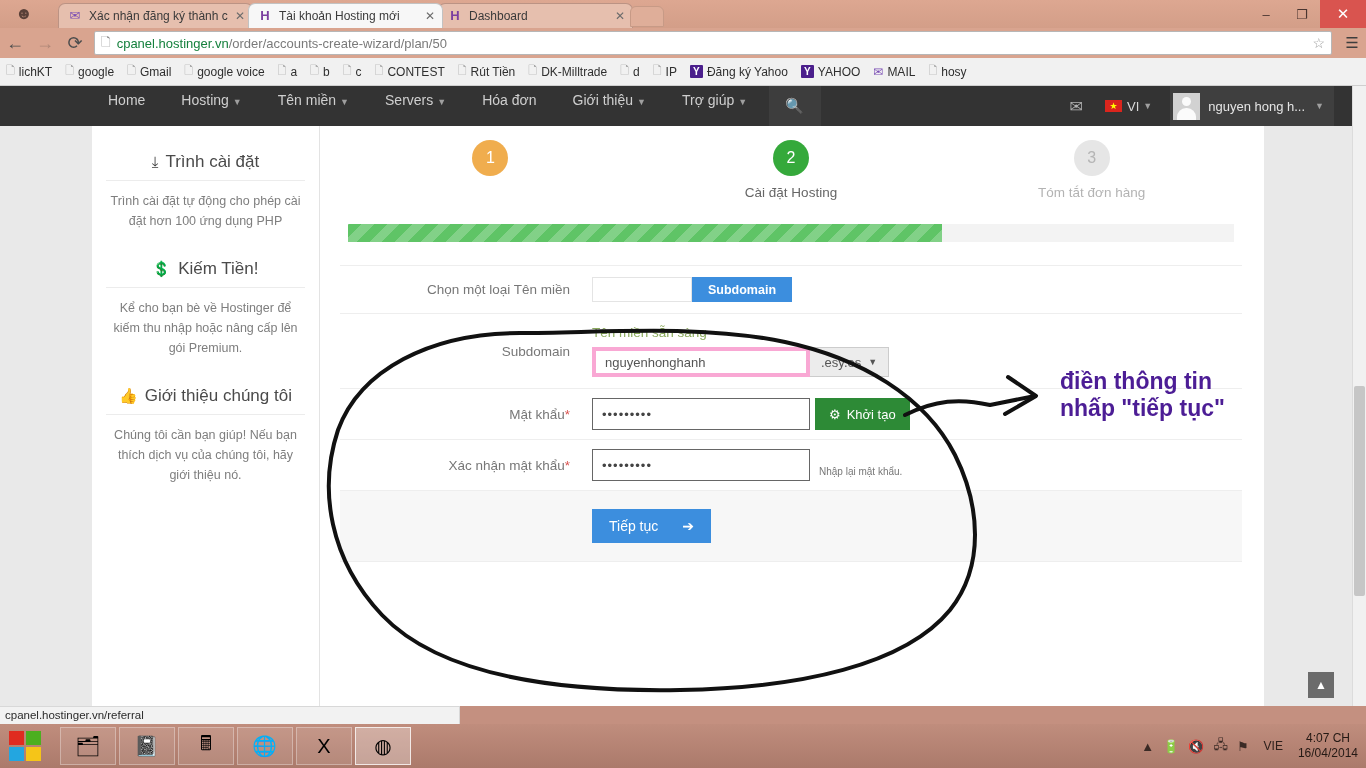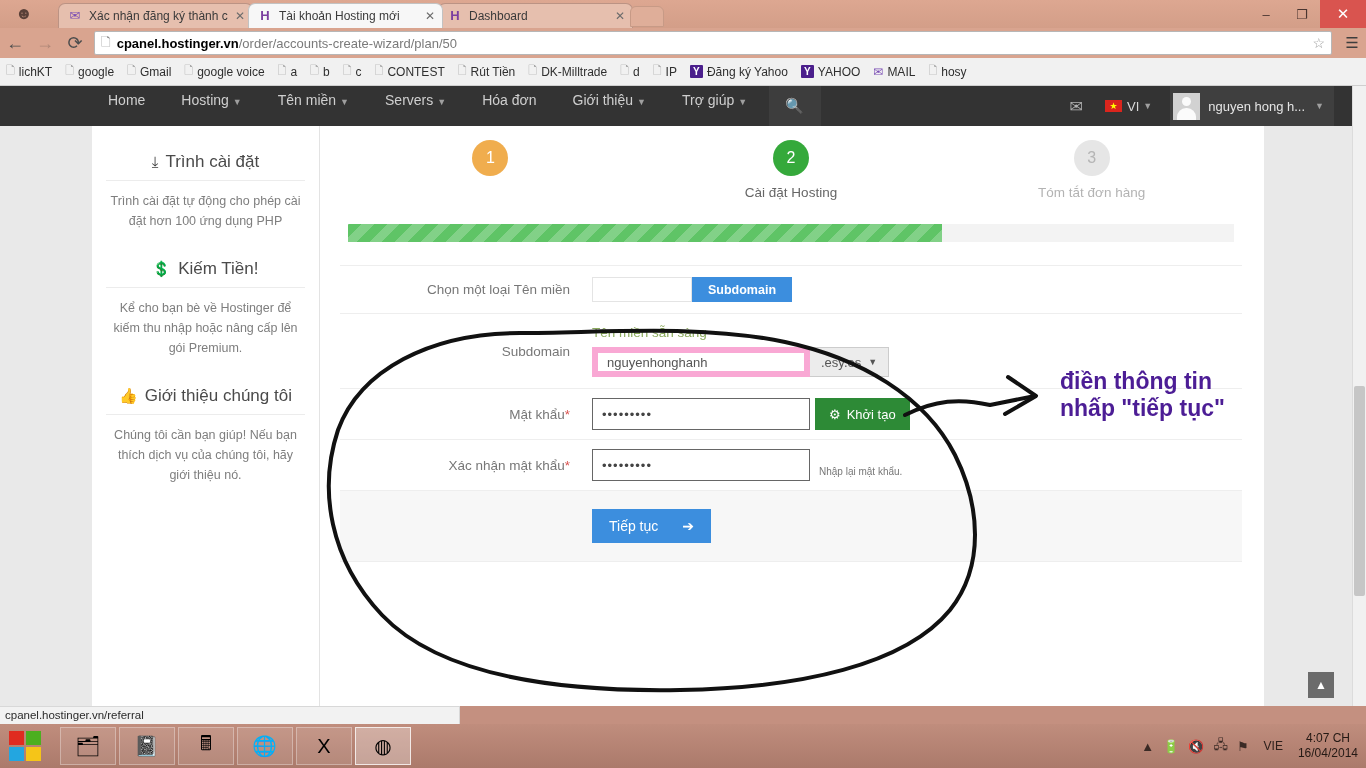--- a/index.html
+++ b/index.html
@@ -51,21 +51,21 @@
   .navbtn { width: 30px; height: 28px; display: flex; align-items: center;
             justify-content: center; font-size: 18px; color: #4e4e4e; }
   .navbtn.dim { color: #b08878; }
   .omnibox {
     flex: 1 1 auto; height: 24px; margin: 0 6px 0 4px;
     background: #fff; border: 1px solid #b7b7b7; border-radius: 2px;
     display: flex; align-items: center; padding: 0 6px;
   }
   .page-icon { font-size: 12px; color: #8a8a8a; margin-right: 6px; }
   .url { font-size: 13px; color: #7a7a7a; white-space: nowrap; }
-  .url b { color: #000000; font-weight: bold; }
+  .url b { color: #15803d; font-weight: normal; }
   .star { font-size: 14px; color: #9a9a9a; margin-left: auto; }
   .menu-btn { width: 28px; height: 28px; display: flex; align-items: center;
               justify-content: center; font-size: 15px; color: #3d3d3d; }
 
   .bookmarks {
     position: absolute; left: 0; top: 58px; width: 1366px; height: 28px;
     background: #f1f1f1; border-bottom: 1px solid #cfcfcf;
     display: flex; align-items: center; padding-left: 6px; overflow: hidden;
   }
   .bm { display: flex; align-items: center; margin-right: 13px; white-space: nowrap; }
@@ -158,21 +158,21 @@
 
   .seg { display: flex; height: 25px; }
   .seg-item { width: 100px; background: #fff; border: 1px solid #e4e4e4; }
   .seg-item.on { background: #3c8ede; border-color: #3c8ede; color: #fff;
                  font-weight: bold; font-size: 12.5px;
                  display: flex; align-items: center; justify-content: center;
                  width: 100px; }
 
   .avail { font-size: 13.5px; color: #8aa95c; margin-bottom: 7px; }
   .sub-group { display: flex; }
-  .sub-input { width: 218px; height: 30px; border: 6px solid #f9a8d4;
+  .sub-input { width: 218px; height: 30px; border: 4px solid #f9a8d4;
                font-size: 13px; color: #555; padding: 0 9px;
                background: #fff; }
   .tld { height: 30px; background: #ececec; border: 1px solid #ccc;
          border-left: none; padding: 0 11px; font-size: 13px; color: #555;
          display: flex; align-items: center; justify-content: center; }
   .tld .c { font-size: 9px; margin-left: 7px; }
 
   .pw-input { width: 218px; height: 32px; border: 1px solid #666;
               font-size: 13px; color: #444; padding: 0 9px; letter-spacing: 1px; }
   .gen-btn { height: 32px; background: #2d8a36; color: #fff; font-size: 13px;

